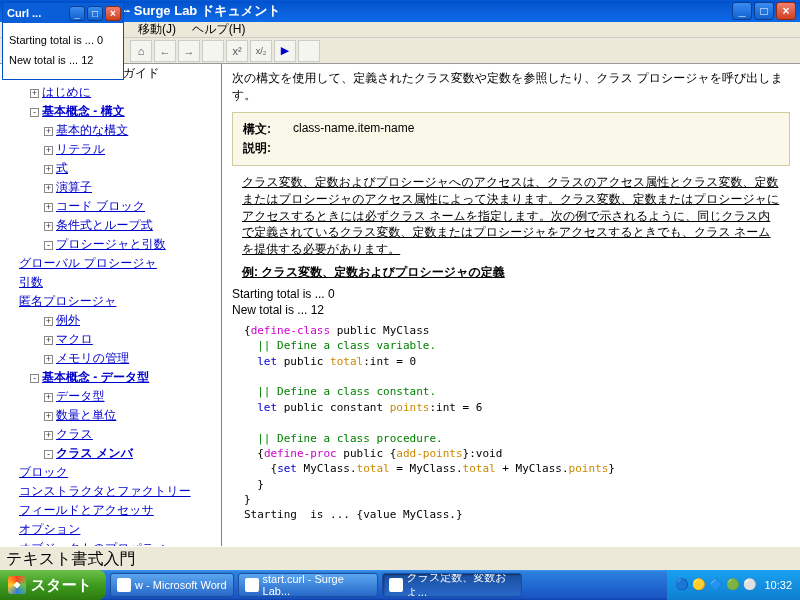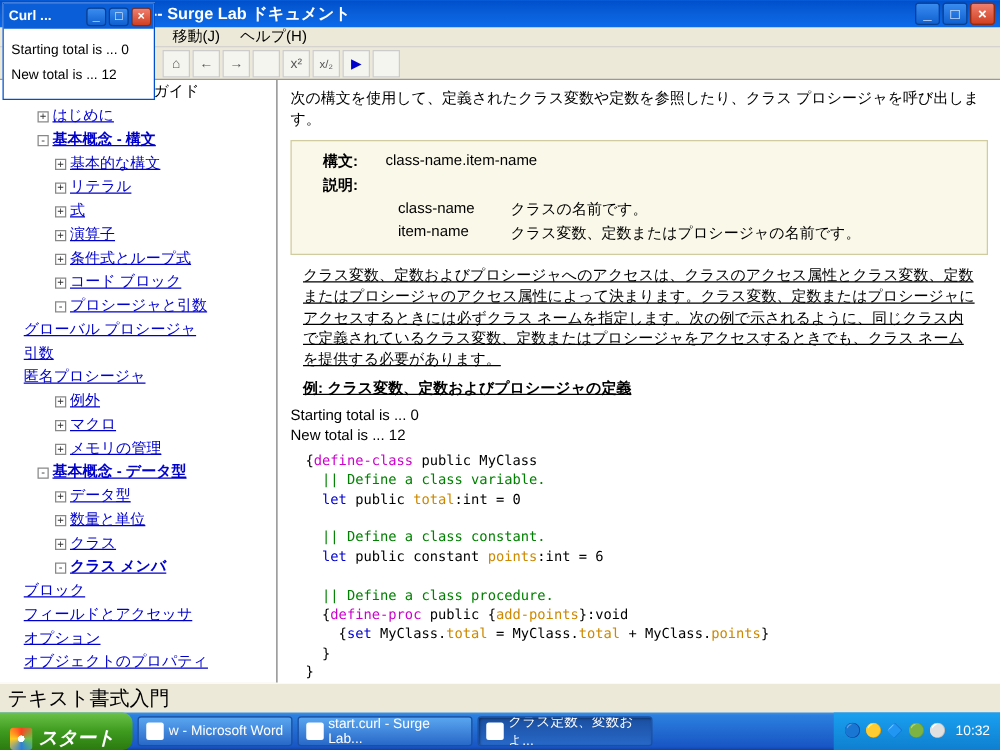--- a/index.html
+++ b/index.html
@@ -37,37 +37,37 @@
 .sidebar li.indent2 { padding-left: 30px; }
 .sidebar li.indent3 { padding-left: 44px; }
 .tree-toggle { display: inline-block; width: 9px; height: 9px; border: 1px solid #888; text-align: center; line-height: 7px; font-size: 9px; margin-right: 3px; background: #fff; color: #333; }
 .tree-link { color: #0000cc; text-decoration: underline; cursor: pointer; }
 .tree-link.bold { font-weight: bold; }
 .tree-plain { color: #000; }
 
 .doc { flex: 1; background: #fff; overflow: auto; padding: 6px 10px; font-size: 12px; }
 .doc-intro { margin-bottom: 8px; }
 .doc-box { background: #faf8e8; border: 1px solid #d0cca0; padding: 6px 10px; margin-bottom: 8px; }
-.doc-box .row { display: flex; margin: 2px 15px; }
+.doc-box .row { display: flex; margin: 2px 0; }
 .doc-box .lbl { font-weight: bold; width: 50px; }
 .doc-box .it { margin-right: 10px; width: 80px; }
 .doc-para { margin: 6px 10px; line-height: 1.4; text-decoration: underline; }
 .doc-para.bold { font-weight: bold; }
 .code-block { font-family: "MS Gothic", monospace; font-size: 11px; white-space: pre; margin: 4px 0 4px 12px; line-height: 1.4; }
 .code-block .gr { color: #008000; }
 .code-block .bl { color: #0000cc; }
 .code-block .mg { color: #cc00cc; }
 .code-block .or { color: #cc8800; }
 
 
 .statusbar { height: 18px; background: #ece9d8; border-top: 1px solid #fff; padding: 2px 6px; font-size: 16px; }
 
 
 .taskbar { position: absolute; bottom: 0; left: 0; right: 0; height: 30px; background: linear-gradient(to bottom, #3d93e8 0%, #2b7fde 8%, #1855c4 92%, #0f3fa8); display: flex; align-items: center; }
-.startbtn { background: linear-gradient(to bottom, #6cc24a, #3e9b1f 50%, #2b7a0f); color: #fff; font-weight: bold; height: 30px; padding: 0 14px 0 8px; display: flex; align-items: flex-end; font-style: italic; border-radius: 0 8px 8px 0; font-size: 15px; }
+.startbtn { background: linear-gradient(to bottom, #6cc24a, #3e9b1f 50%, #2b7a0f); color: #fff; font-weight: bold; height: 30px; padding: 0 14px 0 8px; display: flex; align-items: center; border-radius: 0 8px 8px 0; font-size: 15px; }
 .startbtn::before { content: ""; width: 18px; height: 18px; background: radial-gradient(circle, #fff 20%, transparent 22%), conic-gradient(#ff4020, #6cc24a, #2b7fde, #ffcc20, #ff4020); border-radius: 3px; margin-right: 5px; }
 .taskbtn { background: linear-gradient(to bottom, #5aa6f0, #2868c8); color: #fff; height: 24px; margin-left: 4px; padding: 0 6px; display: flex; align-items: center; font-size: 11px; border-radius: 3px; max-width: 140px; overflow: hidden; border: 1px solid #1a4fa0; }
 .taskbtn.active { background: linear-gradient(to bottom, #1a4fa0, #2868c8); box-shadow: inset 1px 1px 2px rgba(0,0,0,.4); }
 .taskbtn .ico { width: 14px; height: 14px; margin-right: 4px; background: #fff; border-radius: 2px; flex-shrink: 0; }
 .tray { margin-left: auto; background: linear-gradient(to bottom, #1aa0f0, #0f7fd0); height: 30px; display: flex; align-items: center; padding: 0 8px; color: #fff; font-size: 11px; gap: 3px; }
 .tray .trayico { width: 14px; height: 14px; }
 </style>
 </head>
 <body>
 
@@ -101,59 +101,50 @@
 <div class="content">
   <div class="sidebar">
     <ul id="tree">
         <li class="indent1"><span class="tree-toggle">-</span><span class="tree-plain">Surge Lab 開発者ガイド</span></li>
         <li class="indent2"><span class="tree-toggle">+</span><span class="tree-link">はじめに</span></li>
         <li class="indent2"><span class="tree-toggle">-</span><span class="tree-link bold">基本概念 - 構文</span></li>
         <li class="indent3"><span class="tree-toggle">+</span><span class="tree-link">基本的な構文</span></li>
         <li class="indent3"><span class="tree-toggle">+</span><span class="tree-link">リテラル</span></li>
         <li class="indent3"><span class="tree-toggle">+</span><span class="tree-link">式</span></li>
         <li class="indent3"><span class="tree-toggle">+</span><span class="tree-link">演算子</span></li>
+        <li class="indent3"><span class="tree-toggle">+</span><span class="tree-link">コード ブロック</span></li>
         <li class="indent3"><span class="tree-toggle">+</span><span class="tree-link">条件式とループ式</span></li>
-        <li class="indent3"><span class="tree-toggle">+</span><span class="tree-link">コード ブロック</span></li>
         <li class="indent3"><span class="tree-toggle">-</span><span class="tree-link">プロシージャと引数</span></li>
         <li class="indent4"><span style="display: inline-block; width: 13px;"></span><span class="tree-link">グローバル プロシージャ</span></li>
         <li class="indent4"><span style="display: inline-block; width: 13px;"></span><span class="tree-link">引数</span></li>
         <li class="indent4"><span style="display: inline-block; width: 13px;"></span><span class="tree-link">匿名プロシージャ</span></li>
         <li class="indent3"><span class="tree-toggle">+</span><span class="tree-link">例外</span></li>
         <li class="indent3"><span class="tree-toggle">+</span><span class="tree-link">マクロ</span></li>
         <li class="indent3"><span class="tree-toggle">+</span><span class="tree-link">メモリの管理</span></li>
         <li class="indent2"><span class="tree-toggle">-</span><span class="tree-link bold">基本概念 - データ型</span></li>
         <li class="indent3"><span class="tree-toggle">+</span><span class="tree-link">データ型</span></li>
         <li class="indent3"><span class="tree-toggle">+</span><span class="tree-link">数量と単位</span></li>
         <li class="indent3"><span class="tree-toggle">+</span><span class="tree-link">クラス</span></li>
         <li class="indent3"><span class="tree-toggle">-</span><span class="tree-link bold">クラス メンバ</span></li>
         <li class="indent4"><span style="display: inline-block; width: 13px;"></span><span class="tree-link">ブロック</span></li>
+        <li class="indent4"><span style="display: inline-block; width: 13px;"></span><span class="tree-link">コンストラクタとファクトリー</span></li>
         <li class="indent4"><span style="display: inline-block; width: 13px;"></span><span class="tree-link">フィールドとアクセッサ</span></li>
         <li class="indent4"><span style="display: inline-block; width: 13px;"></span><span class="tree-link">オプション</span></li>
         <li class="indent4"><span style="display: inline-block; width: 13px;"></span><span class="tree-link">オブジェクトのプロパティ</span></li>
       </ul>
   </div>
   <div class="doc">
     <div class="doc-intro">次の構文を使用して、定義されたクラス変数や定数を参照したり、クラス プロシージャを呼び出します。</div>
     <div class="doc-box">
       <div class="row">
           <span class="lbl">構文:</span>
           <span class="it" style="width:auto">class-name.item-name</span>
         </div>
       <div class="row">
           <span class="lbl">説明:</span>
-        </div>
-      <div id="desc-rows">
-          <div class="row" style="padding-left: 60px;">
-            <span class="it">class-name</span>
-            <span>クラスの名前です。</span>
-          </div>
-          <div class="row" style="padding-left: 60px;">
-            <span class="it">item-name</span>
-            <span>クラス変数、定数またはプロシージャの名前です。</span>
-          </div>
         </div>
     </div>
     <div class="doc-para">クラス変数、定数およびプロシージャへのアクセスは、クラスのアクセス属性とクラス変数、定数またはプロシージャのアクセス属性によって決まります。クラス変数、定数またはプロシージャにアクセスするときには必ずクラス ネームを指定します。次の例で示されるように、同じクラス内で定義されているクラス変数、定数またはプロシージャをアクセスするときでも、クラス ネームを提供する必要があります。</div>
     <div class="doc-para bold">例: クラス変数、定数およびプロシージャの定義</div>
     <div style="margin:2px 0">Starting total is ... 0</div>
     <div style="margin:2px 0 6px">New total is ... 12</div>
     <div class="code-block" id="code1">{<span class="mg">define-class</span> public MyClass
   <span class="gr">|| Define a class variable.</span>
   <span class="bl">let</span> public <span class="or">total</span>:int = 0
 

